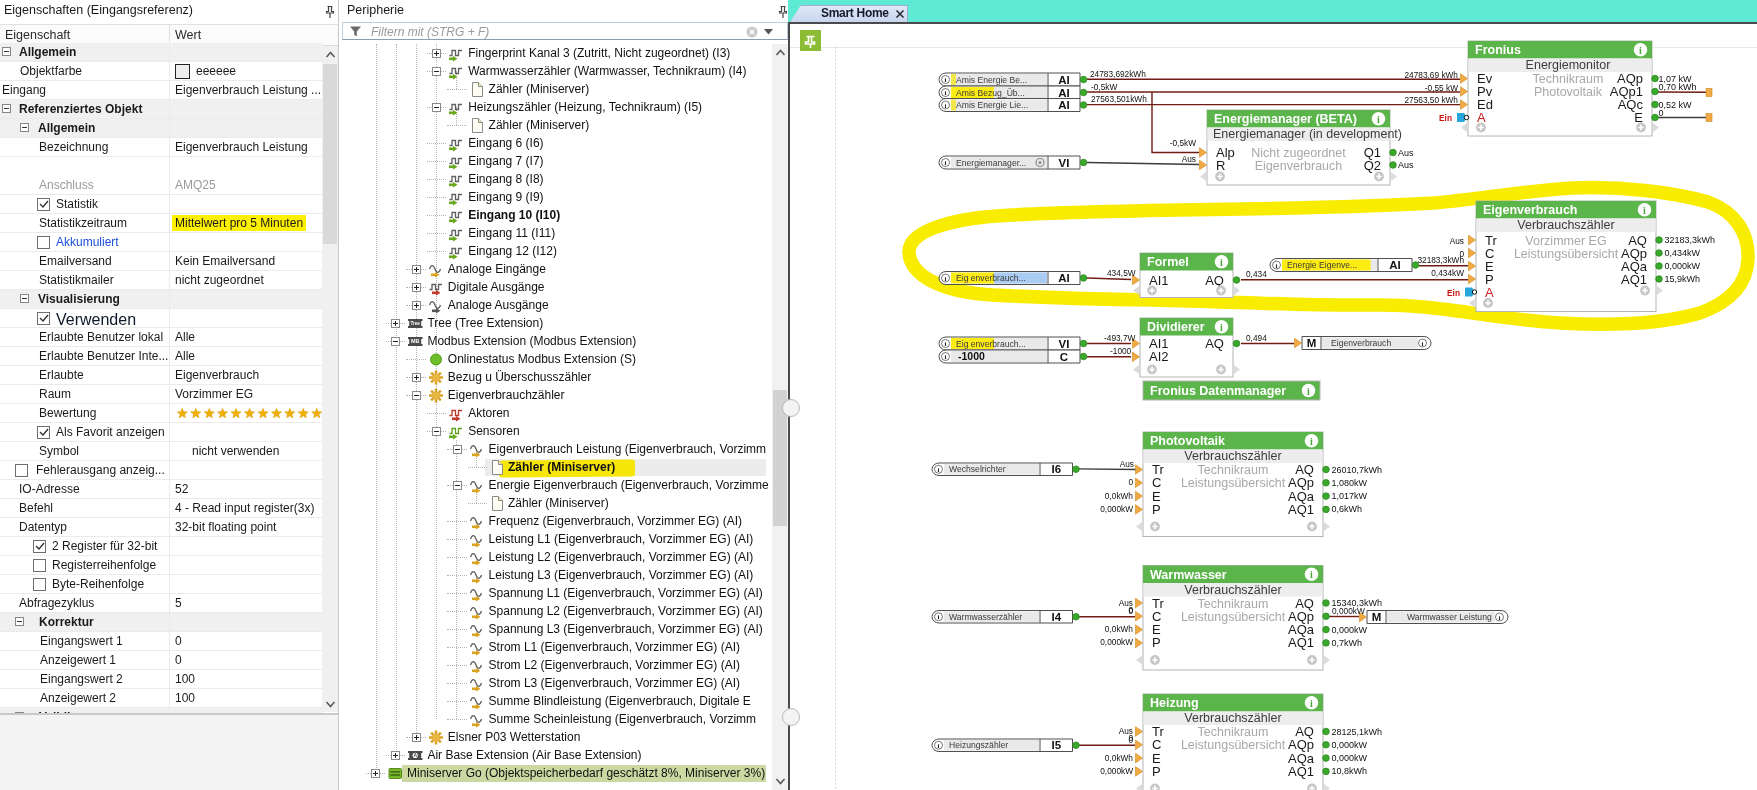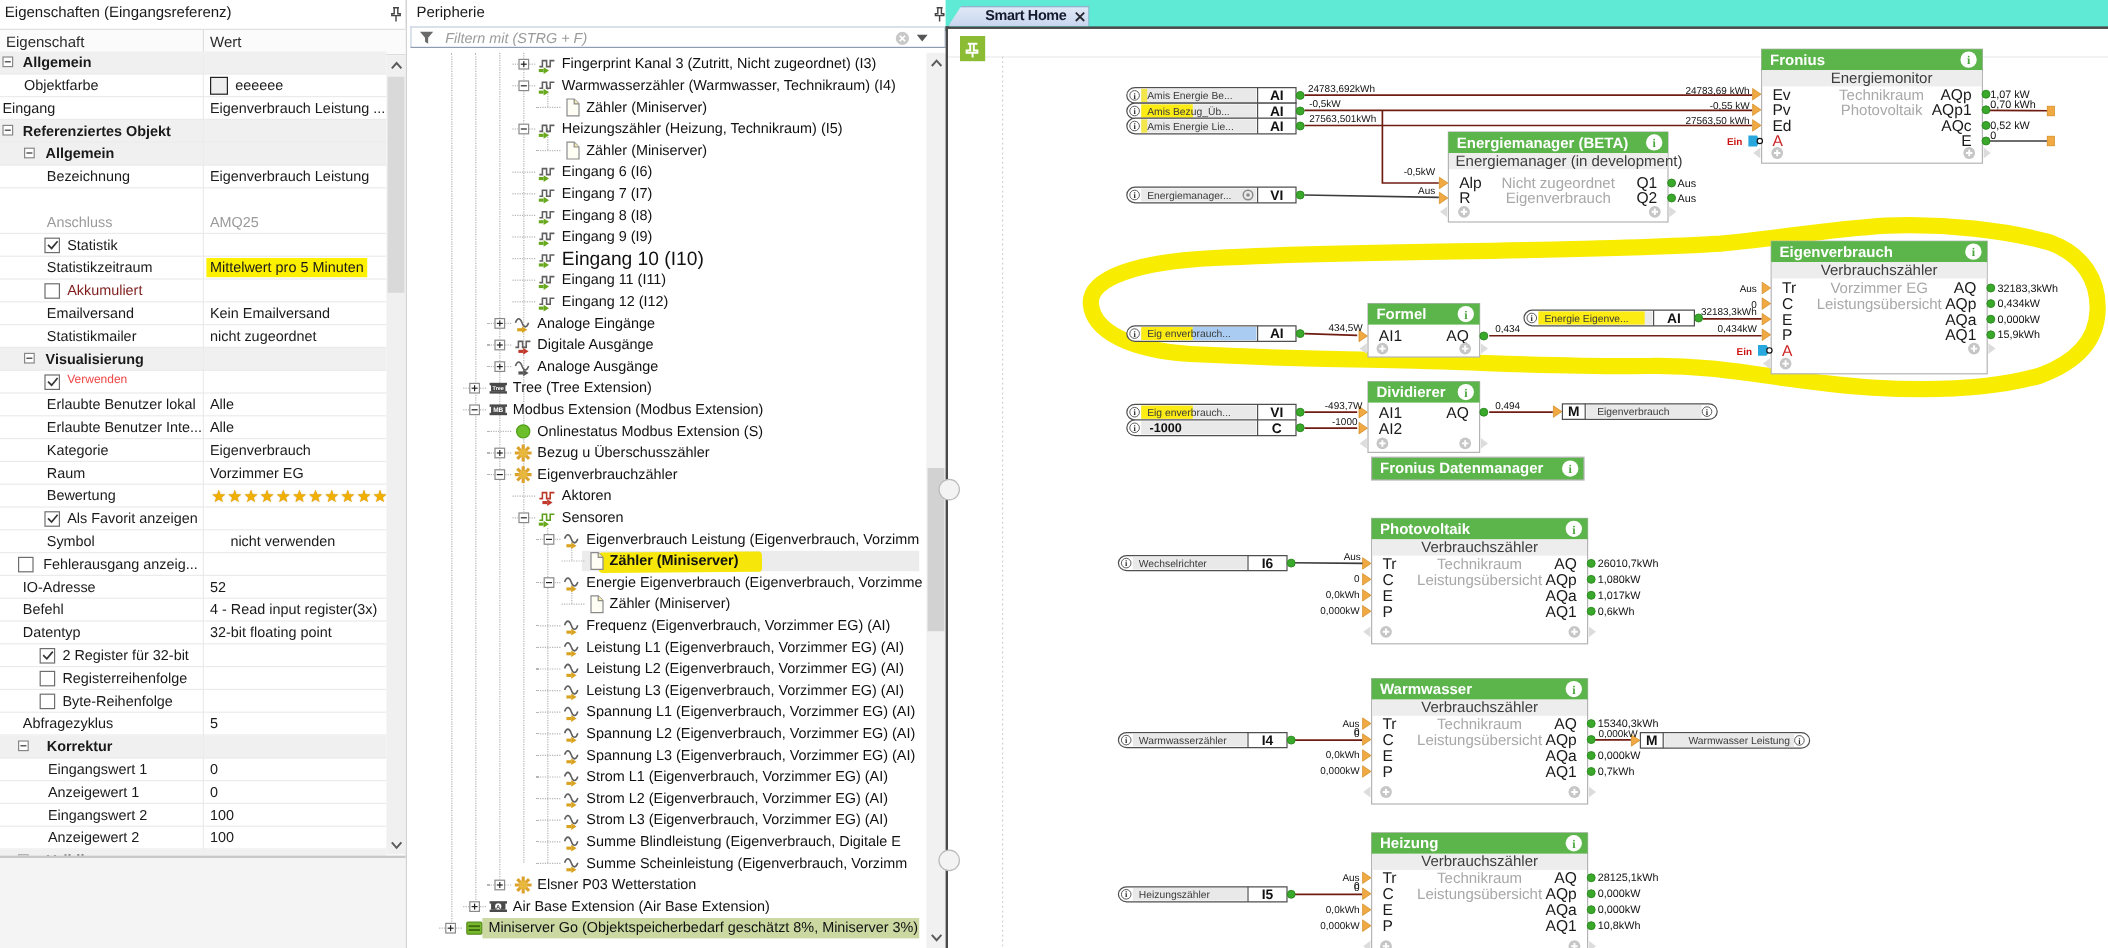--- a/index.html
+++ b/index.html
@@ -56,52 +56,52 @@
           <path d="M1 4 L4 7 L9 1" stroke="#333" stroke-width="1.4" fill="none"></path>
         </svg>
 <div style="position:absolute;left:56px;top:2px;font-size:12px;color:#1a1a1a">Statistik</div>
 </div>
 <div style="position:absolute;left:0;top:214px;width:322px;height:19px;border-bottom:1px solid #ebebeb;box-sizing:border-box">
 <div style="position:absolute;left:39px;top:2px;font-size:12px;color:#1a1a1a">Statistikzeitraum</div>
 <div style="position:absolute;left:172px;top:1px;padding:1px 3px;background:#fdf000;font-size:12px;color:#1a1a1a">Mittelwert pro 5 Minuten</div>
 </div>
 <div style="position:absolute;left:0;top:233px;width:322px;height:19px;border-bottom:1px solid #ebebeb;box-sizing:border-box">
 <div style="position:absolute;left:37px;top:3px;width:13px;height:13px;border:1px solid #6e6e6e;background:#fff;box-sizing:border-box"></div>
-<div style="position:absolute;left:56px;top:2px;font-size:12px;color:#7f1d1d">Akkumuliert</div>
+<div style="position:absolute;left:56px;top:2px;font-size:12px;color:#1d4ed8">Akkumuliert</div>
 </div>
 <div style="position:absolute;left:0;top:252px;width:322px;height:19px;border-bottom:1px solid #ebebeb;box-sizing:border-box">
 <div style="position:absolute;left:39px;top:2px;font-size:12px;color:#1a1a1a">Emailversand</div>
 <div style="position:absolute;left:175px;top:2px;font-size:12px;color:#1a1a1a">Kein Emailversand</div>
 </div>
 <div style="position:absolute;left:0;top:271px;width:322px;height:19px;border-bottom:1px solid #ebebeb;box-sizing:border-box">
 <div style="position:absolute;left:39px;top:2px;font-size:12px;color:#1a1a1a">Statistikmailer</div>
 <div style="position:absolute;left:175px;top:2px;font-size:12px;color:#1a1a1a">nicht zugeordnet</div>
 </div>
 <div style="position:absolute;left:0;top:290px;width:322px;height:19px;background:#f0f0f0;border-bottom:1px solid #ebebeb;box-sizing:border-box">
 <div style="position:absolute;left:20px;top:4px;width:9px;height:9px;border:1px solid #868686;background:#fff;box-sizing:border-box"></div>
 <div style="position:absolute;left:22px;top:8px;width:5px;height:1px;background:#333"></div>
 <div style="position:absolute;left:38px;top:2px;font-size:12px;font-weight:bold;color:#1a1a1a">Visualisierung</div>
 </div>
 <div style="position:absolute;left:0;top:309px;width:322px;height:19px;border-bottom:1px solid #ebebeb;box-sizing:border-box">
 <div style="position:absolute;left:37px;top:3px;width:13px;height:13px;border:1px solid #6e6e6e;background:#fff;box-sizing:border-box"></div>
 <svg style="position:absolute;left:39px;top:5px" width="10" height="9" viewBox="0 0 10 9">
           <path d="M1 4 L4 7 L9 1" stroke="#333" stroke-width="1.4" fill="none"></path>
         </svg>
-<div style="position:absolute;left:56px;top:2px;font-size:10px;color:#ef4444">Verwenden</div>
+<div style="position:absolute;left:56px;top:2px;font-size:16px;color:#0f172a">Verwenden</div>
 </div>
 <div style="position:absolute;left:0;top:328px;width:322px;height:19px;border-bottom:1px solid #ebebeb;box-sizing:border-box">
 <div style="position:absolute;left:39px;top:2px;font-size:12px;color:#1a1a1a">Erlaubte Benutzer lokal</div>
 <div style="position:absolute;left:175px;top:2px;font-size:12px;color:#1a1a1a">Alle</div>
 </div>
 <div style="position:absolute;left:0;top:347px;width:322px;height:19px;border-bottom:1px solid #ebebeb;box-sizing:border-box">
 <div style="position:absolute;left:39px;top:2px;font-size:12px;color:#1a1a1a">Erlaubte Benutzer Inte...</div>
 <div style="position:absolute;left:175px;top:2px;font-size:12px;color:#1a1a1a">Alle</div>
 </div>
 <div style="position:absolute;left:0;top:366px;width:322px;height:19px;border-bottom:1px solid #ebebeb;box-sizing:border-box">
-<div style="position:absolute;left:39px;top:2px;font-size:12px;color:#1a1a1a">Kategorie</div>
+<div style="position:absolute;left:39px;top:2px;font-size:12px;color:#1a1a1a">Erlaubte</div>
 <div style="position:absolute;left:175px;top:2px;font-size:12px;color:#1a1a1a">Eigenverbrauch</div>
 </div>
 <div style="position:absolute;left:0;top:385px;width:322px;height:19px;border-bottom:1px solid #ebebeb;box-sizing:border-box">
 <div style="position:absolute;left:39px;top:2px;font-size:12px;color:#1a1a1a">Raum</div>
 <div style="position:absolute;left:175px;top:2px;font-size:12px;color:#1a1a1a">Vorzimmer EG</div>
 </div>
 <div style="position:absolute;left:0;top:423px;width:322px;height:19px;border-bottom:1px solid #ebebeb;box-sizing:border-box">
 <div style="position:absolute;left:37px;top:3px;width:13px;height:13px;border:1px solid #6e6e6e;background:#fff;box-sizing:border-box"></div>
 <svg style="position:absolute;left:39px;top:5px" width="10" height="9" viewBox="0 0 10 9">
           <path d="M1 4 L4 7 L9 1" stroke="#333" stroke-width="1.4" fill="none"></path>
@@ -284,21 +284,21 @@
         <rect x="1" y="12.5" width="4" height="2.6" fill="#68a81d"></rect>
         <path d="M5 11 L9.5 13.8 L5 16.6 Z" fill="#68a81d"></path>
       </svg>
 <div style="position:absolute;left:128.2px;top:190px;font-size:12px;font-weight:normal;color:#111;white-space:nowrap;z-index:2">Eingang 9 (I9)</div>
 <div style="position:absolute;left:86.69999999999999px;top:215px;width:19.5px;height:1px;border-top:1px dotted #b5b5b5"></div>
 <svg style="position:absolute;left:108.19999999999999px;top:206.5px" width="17" height="17" viewBox="0 0 17 17">
         <path d="M1.5 10.5 h2.5 v-5 h3.5 v5 h3 v-5 h3.5" stroke="#606060" stroke-width="1.3" fill="none"></path>
         <rect x="1" y="12.5" width="4" height="2.6" fill="#68a81d"></rect>
         <path d="M5 11 L9.5 13.8 L5 16.6 Z" fill="#68a81d"></path>
       </svg>
-<div style="position:absolute;left:128.2px;top:208px;font-size:16px;font-weight:normal;color:#111;white-space:nowrap;z-index:2">Eingang 10 (I10)</div>
+<div style="position:absolute;left:128.2px;top:208px;font-size:12px;font-weight:bold;color:#111;white-space:nowrap;z-index:2">Eingang 10 (I10)</div>
 <div style="position:absolute;left:86.69999999999999px;top:233px;width:19.5px;height:1px;border-top:1px dotted #b5b5b5"></div>
 <svg style="position:absolute;left:108.19999999999999px;top:224.5px" width="17" height="17" viewBox="0 0 17 17">
         <path d="M1.5 10.5 h2.5 v-5 h3.5 v5 h3 v-5 h3.5" stroke="#606060" stroke-width="1.3" fill="none"></path>
         <rect x="1" y="12.5" width="4" height="2.6" fill="#68a81d"></rect>
         <path d="M5 11 L9.5 13.8 L5 16.6 Z" fill="#68a81d"></path>
       </svg>
 <div style="position:absolute;left:128.2px;top:226px;font-size:12px;font-weight:normal;color:#111;white-space:nowrap;z-index:2">Eingang 11 (I11)</div>
 <div style="position:absolute;left:86.69999999999999px;top:251px;width:19.5px;height:1px;border-top:1px dotted #b5b5b5"></div>
 <svg style="position:absolute;left:108.19999999999999px;top:242.5px" width="17" height="17" viewBox="0 0 17 17">
         <path d="M1.5 10.5 h2.5 v-5 h3.5 v5 h3 v-5 h3.5" stroke="#606060" stroke-width="1.3" fill="none"></path>

